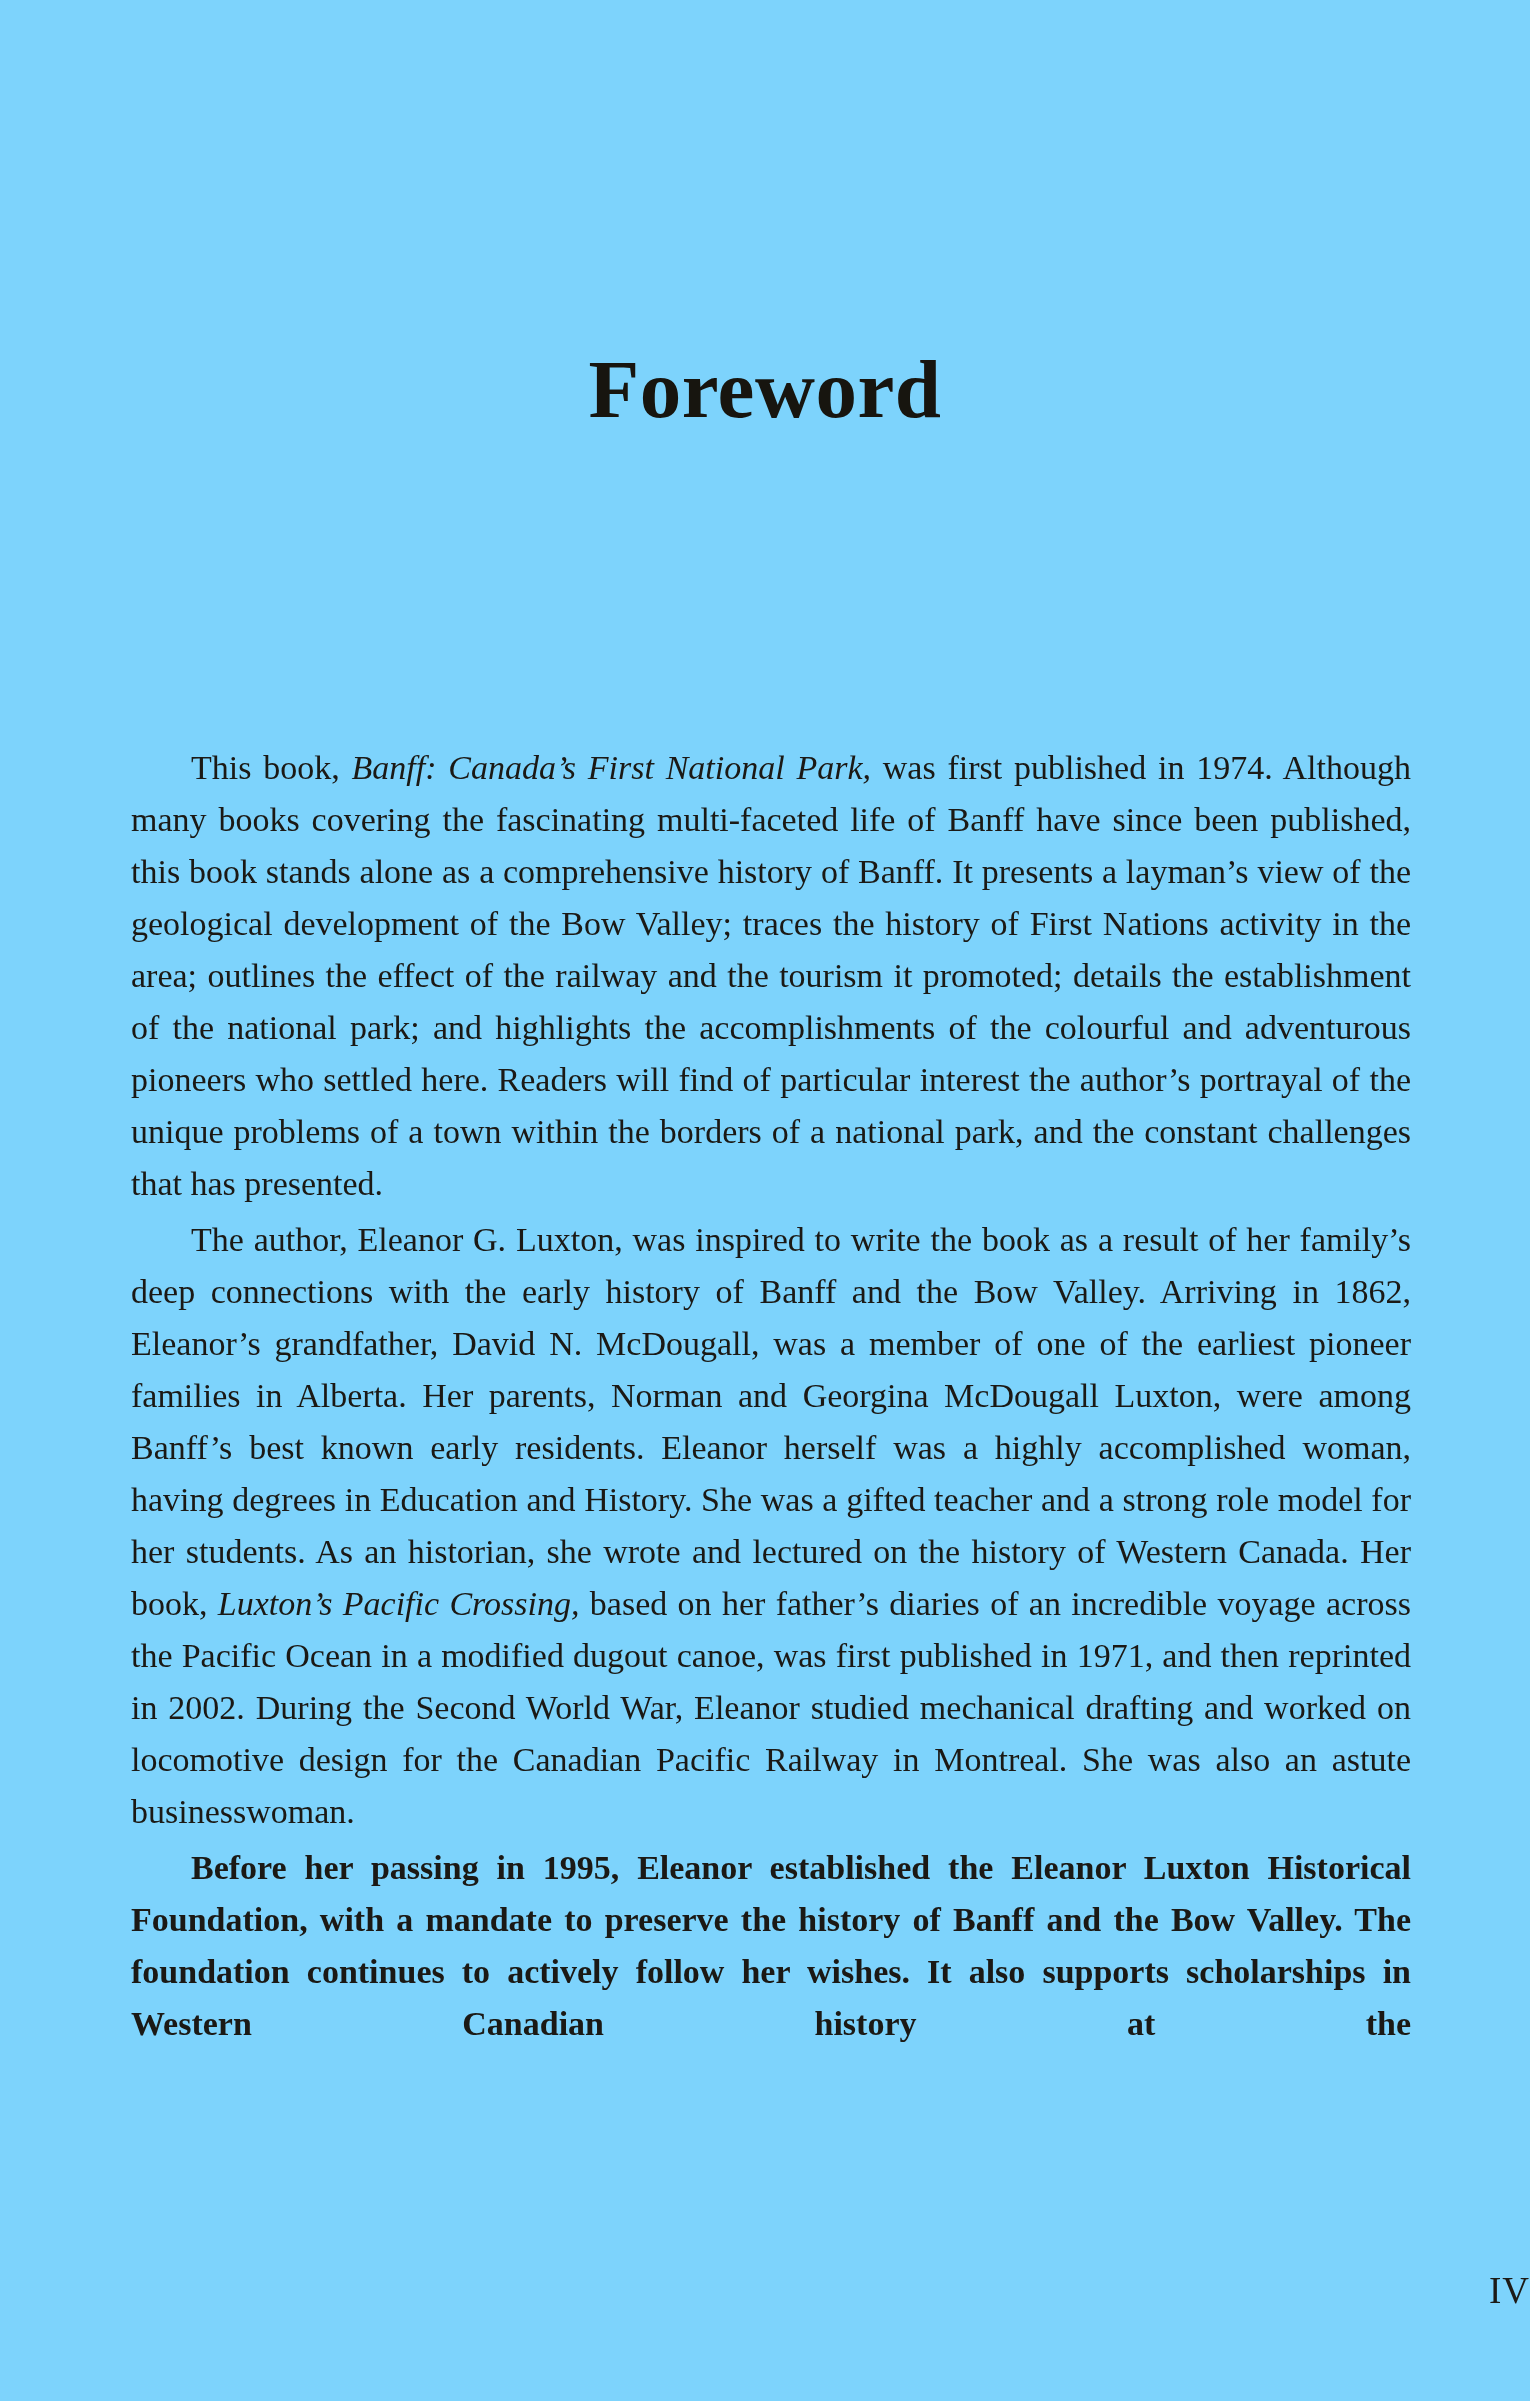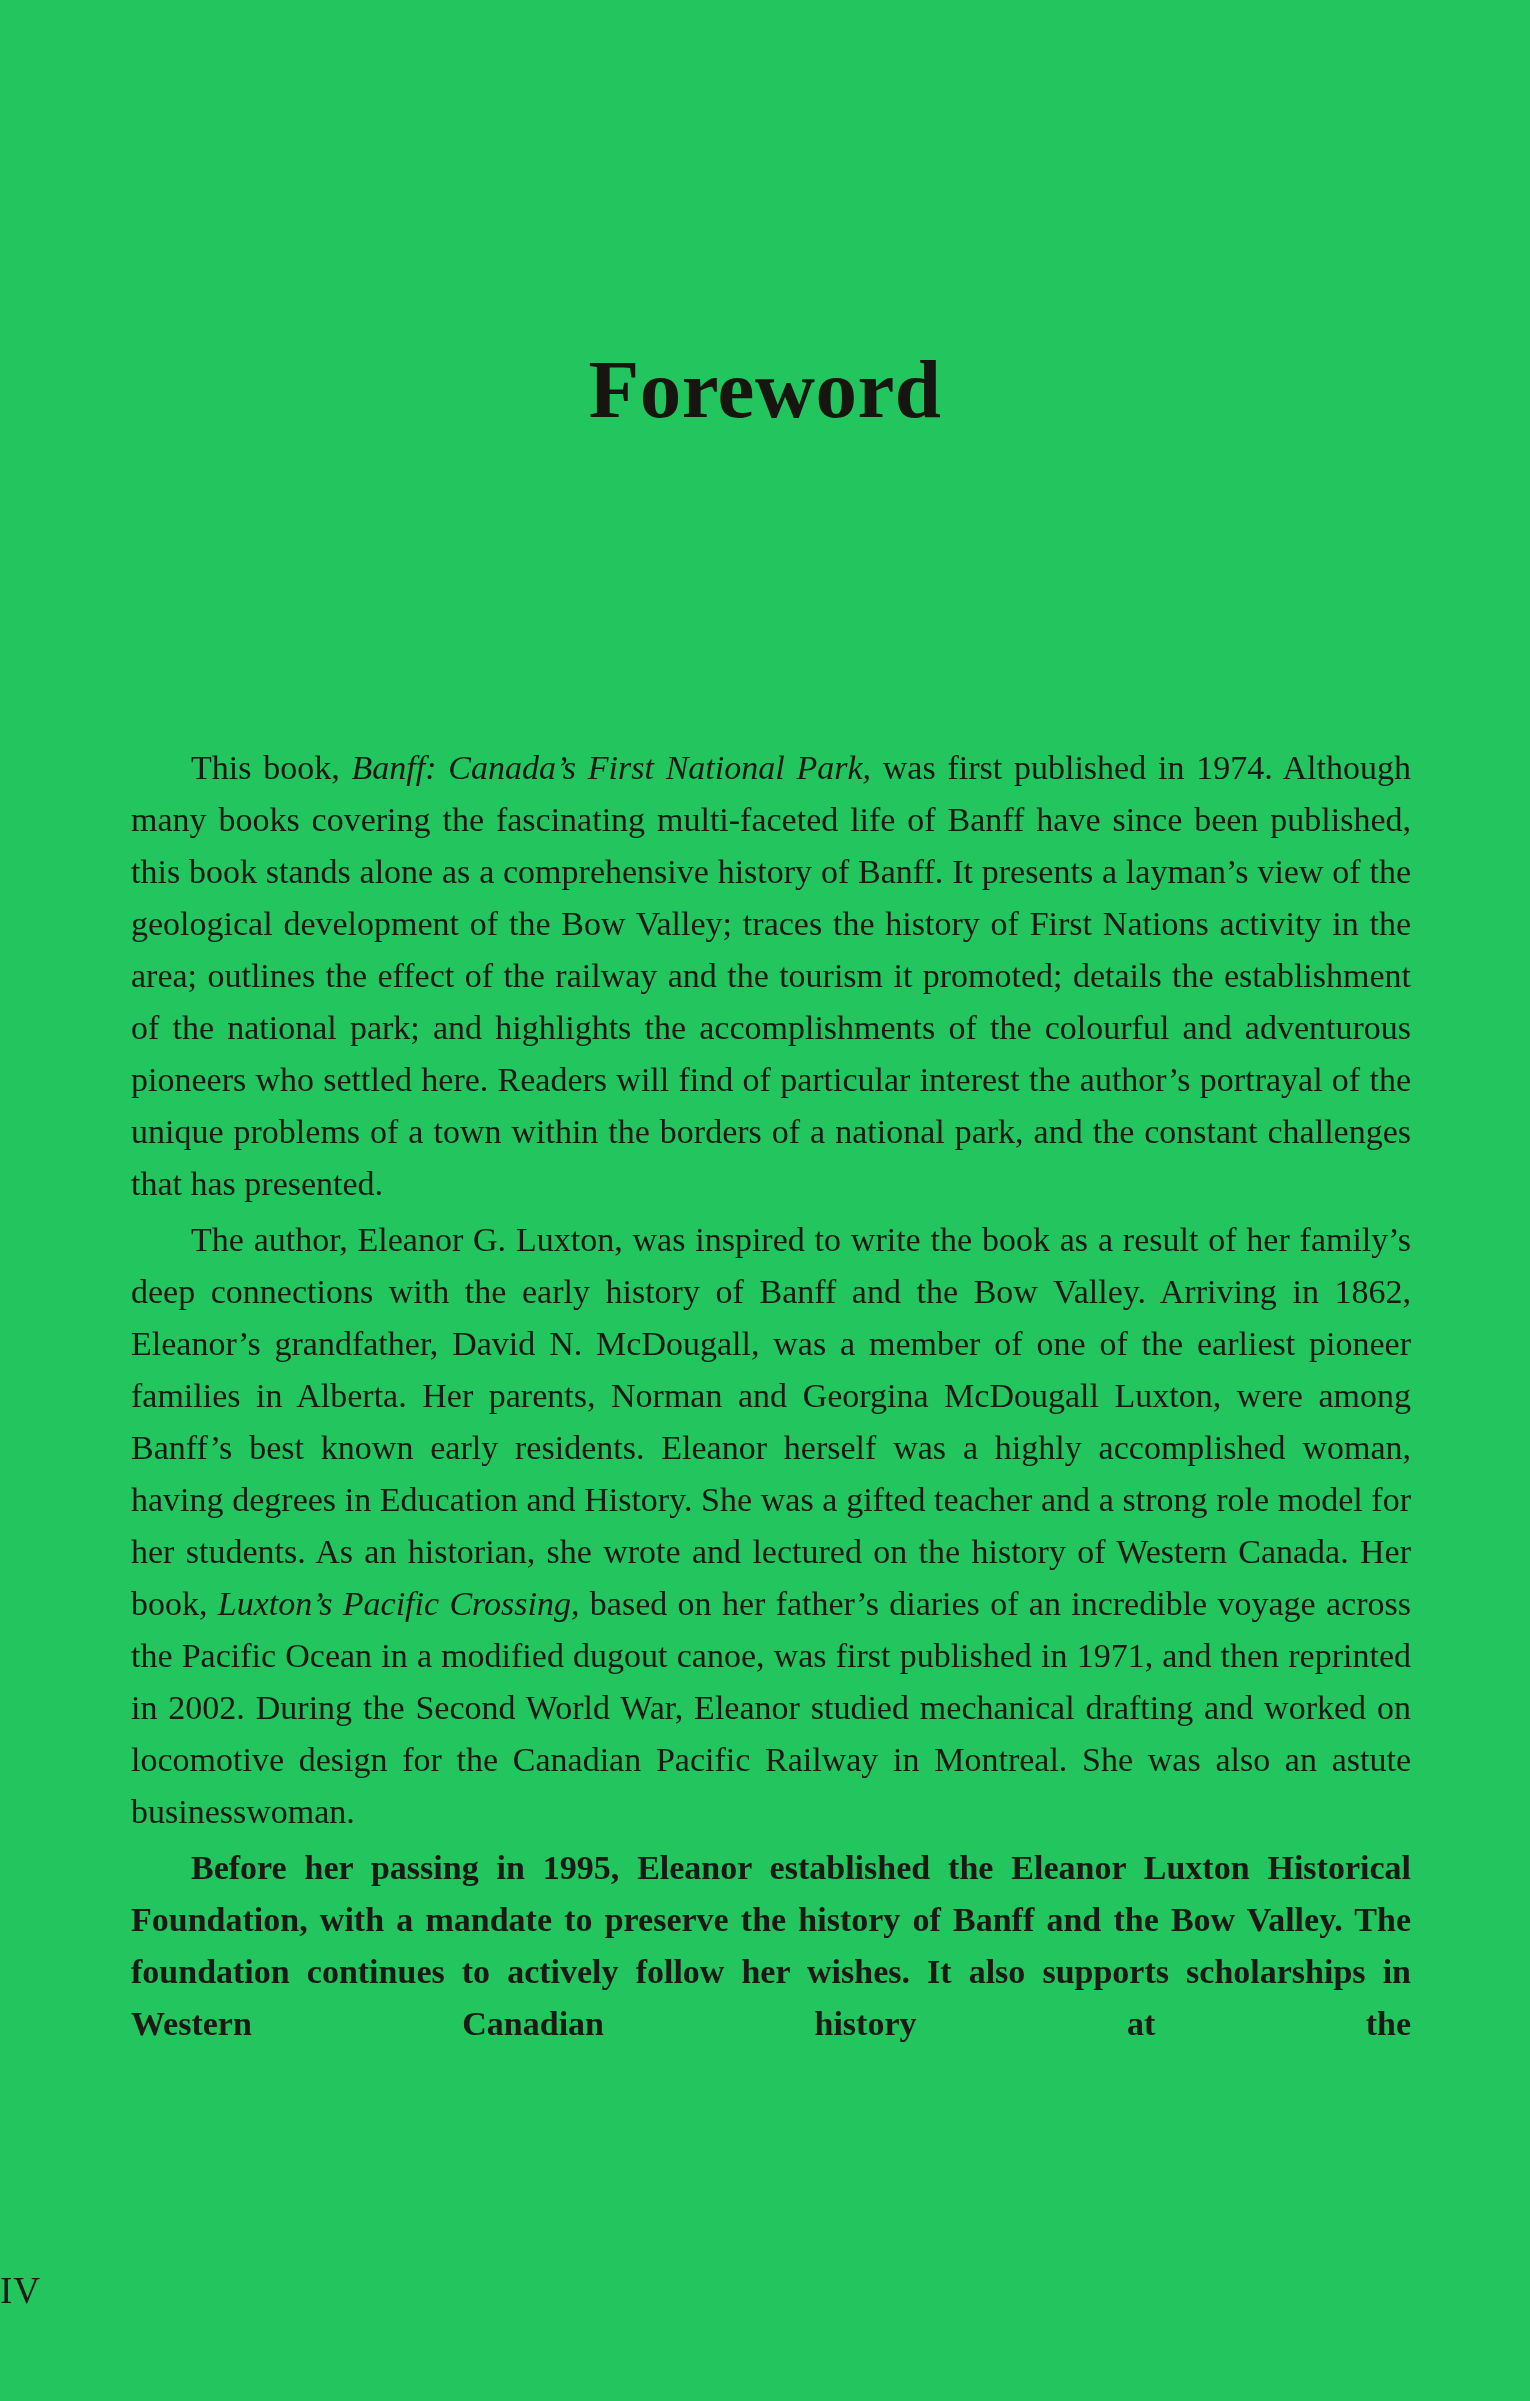--- a/index.html
+++ b/index.html
@@ -5,21 +5,21 @@
   html, body {
     margin: 0;
     padding: 0;
     background: #ffffff;
   }
 
   .page {
     position: relative;
     width: 1530px;
     height: 2402px;
-    background: #22c55e;
+    background: #7dd3fc;
     margin: 0 auto;
     overflow: hidden;
     font-family: "Liberation Serif", "DejaVu Serif", serif;
     color: #1a1a18;
     -webkit-font-smoothing: antialiased;
   }
 
   
   .page-title {
     position: absolute;
@@ -74,21 +74,21 @@
     display: inline-block;
     width: 100%;
   }
 
   
   .folio {
     position: absolute;
     top: 2269px;
     left: 0;
     width: 1530px;
-    text-align: left;
+    text-align: right;
     font-size: 37px;
     letter-spacing: 1px;
     color: #1c1a16;
   }
 </style>
 </head>
 <body>
 
 <div class="page">
 

